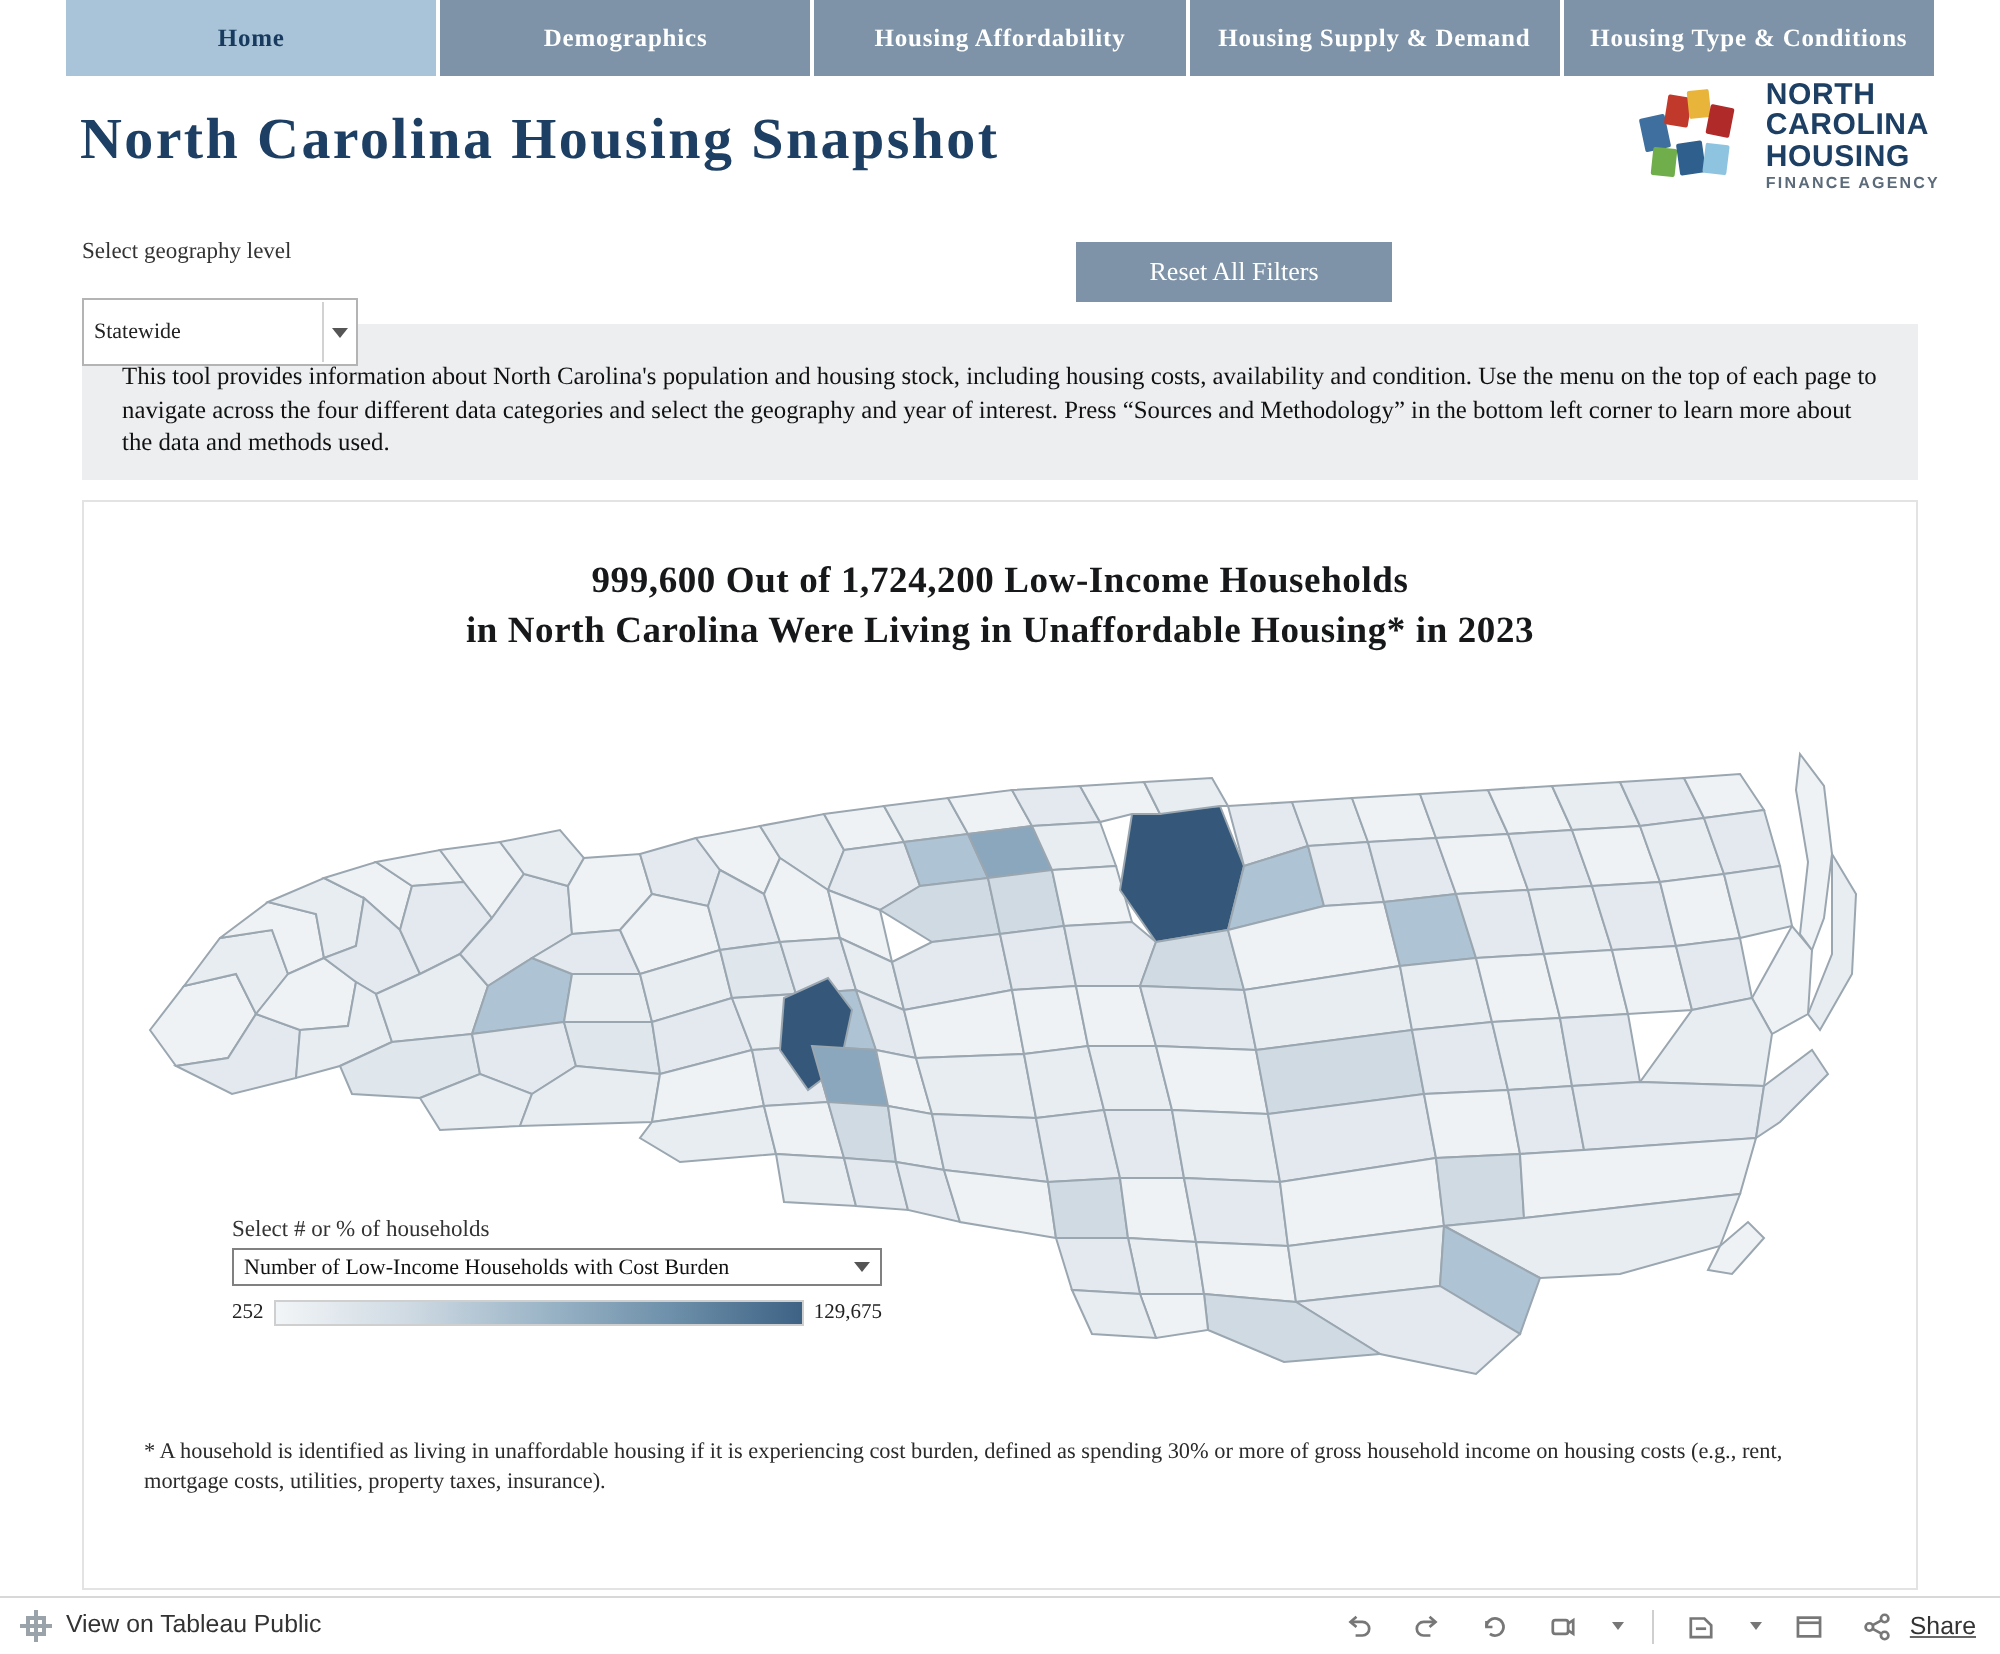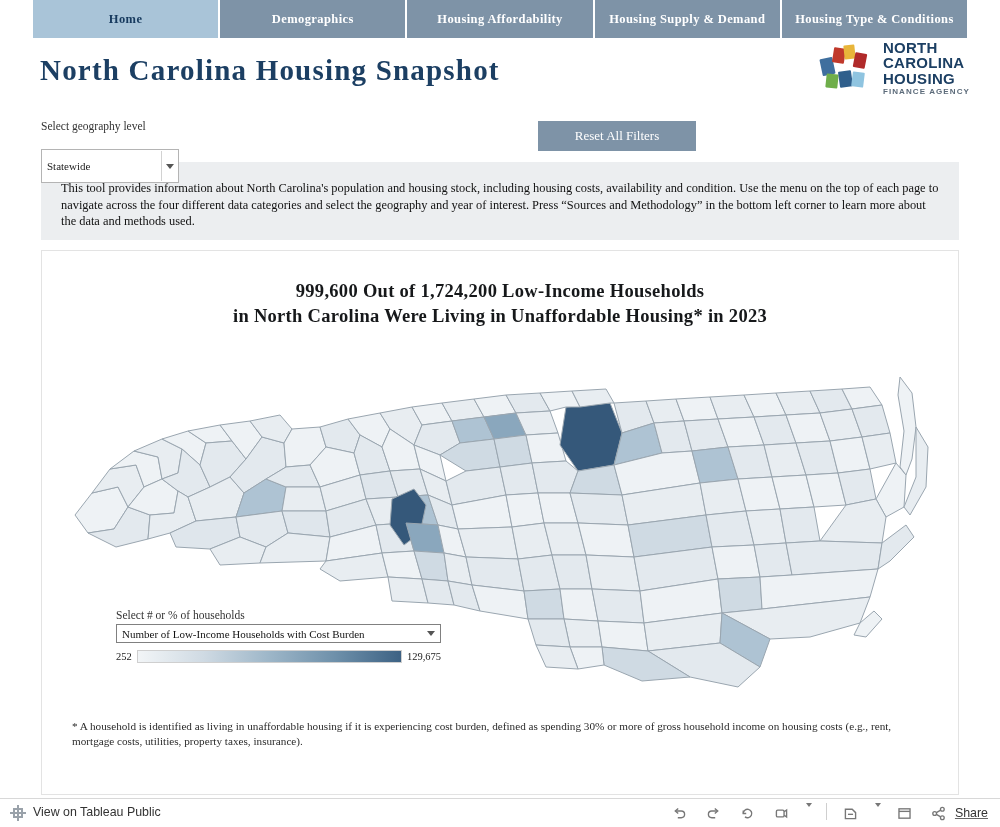--- a/index.html
+++ b/index.html
@@ -309,20 +309,21 @@
     cursor: pointer;
   }
   .tb-label {
     font-family: "Liberation Sans", sans-serif;
     font-size: 12.4px;
     color: #333333;
   }
   .tb-right {
     margin-left: auto;
     display: flex;
+    align-items: center;
     gap: 14px;
     padding-right: 12px;
     color: #666666;
     text-decoration: underline;
   }
   .tb-icon {
     width: 20px; height: 20px;
     display: flex; align-items: center; justify-content: center;
     cursor: pointer;
     color: #777777;

